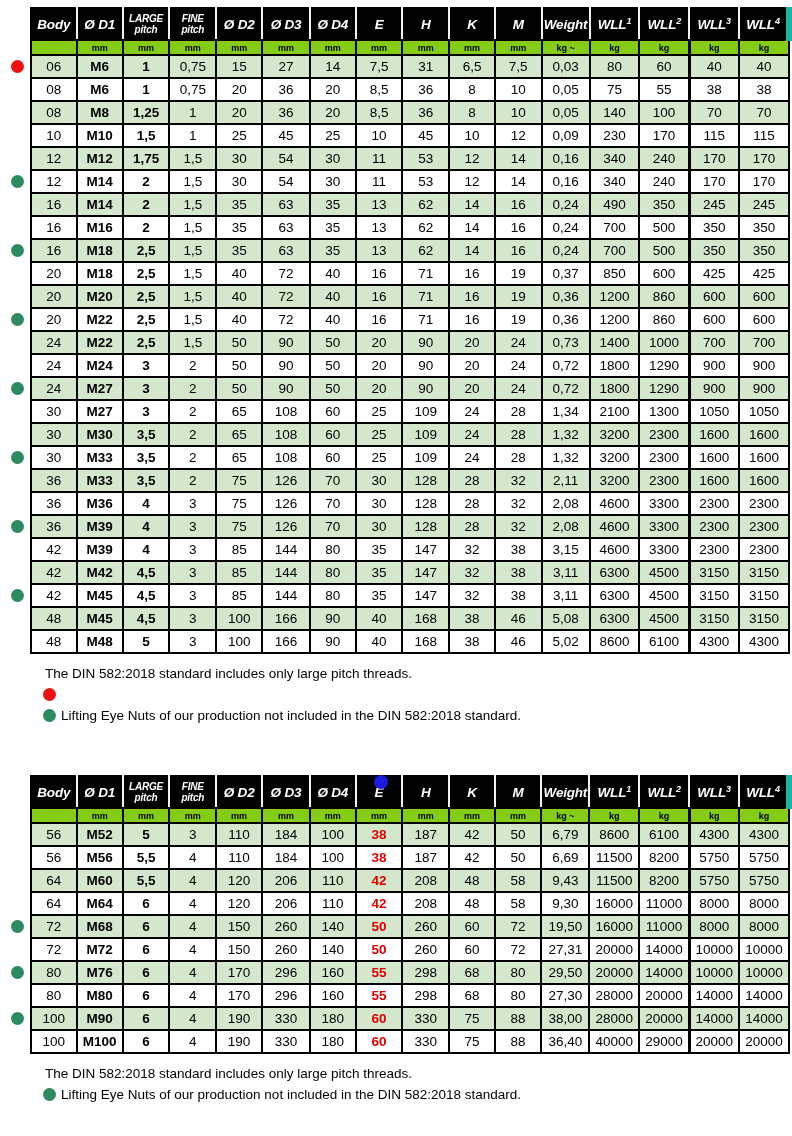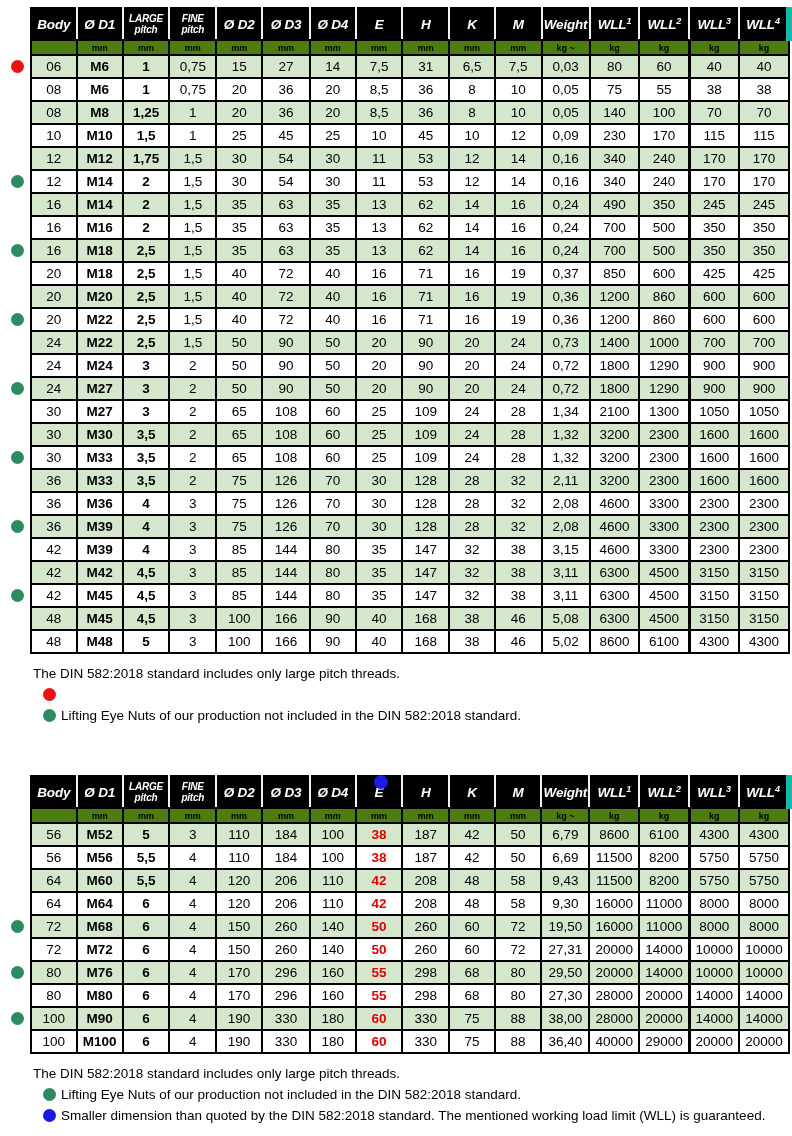--- a/index.html
+++ b/index.html
@@ -23,37 +23,37 @@
     border-top:2px solid #000;border-bottom:2px solid #000;
     letter-spacing:-0.2px;
     font-style:italic;
   }
   th.head.hfirst{border-left:2px solid #000}
   th.head.hlast{border-right:6px solid #14b8a6}
   th.head .two{font-size:10px;line-height:11px;font-weight:bold}
   th.head sup{font-size:9px;line-height:0;vertical-align:super}
 
   
-  td.unit{border:2px solid #000;font-size:9px;font-weight:bold;height:13px;background:#4d7c0f}
+  td.unit{border:2px solid #000;font-size:9px;font-weight:bold;height:13px;background:#84cc16}
 
   
   td.cell{border:2px solid #000;font-size:13.5px;height:21px;background:#fff}
   tr.grn td.cell{background:#d4e6cc}
   td.cell.b{font-weight:bold}
   td.cell.redv{color:#e10000;font-weight:bold}
   .thickL{border-left:3px solid #000 !important}
 
   
   .dot{display:block;width:13px;height:13px;border-radius:50%;margin:0 auto}
 
   
   .notes{margin-left:28px;margin-top:9px;font-size:13.5px}
   .note-line{display:flex;align-items:center;height:21px}
   .ndot{width:13px;height:13px;border-radius:50%;margin:0 5px 0 10px;flex:none}
-  .note-line.plain .ntext{margin-left:0}
+  .note-line.plain .ntext{margin-left:12px}
   .ntext{line-height:20px}
 
   .tbl2wrap{position:relative;margin-top:49px}
   .tbl2wrap table{margin-top:23px}
   .bluedot{position:absolute;top:0;left:369px;width:14px;height:14px;border-radius:50%}
 </style>
 </head>
 <body>
 
 <div class="page">
@@ -931,19 +931,15 @@
         </table>
       </div>
     <div class="notes">
         <div class="note-line plain">
           <span class="ntext">The DIN 582:2018 standard includes only large pitch threads.</span>
         </div>
         <div class="note-line">
           <span class="ndot" style="background: rgb(46, 139, 95);"></span>
           <span class="ntext">Lifting Eye Nuts of our production not included in the DIN 582:2018 standard.</span>
         </div>
-        <div class="note-line">
-          <span class="ndot" style="background: rgb(26, 26, 224);"></span>
-          <span class="ntext">Smaller dimension than quoted by the DIN 582:2018 standard. The mentioned working load limit (WLL) is guaranteed.</span>
-        </div>
       </div>
   </div>
 </div>
 
 </body></html>

